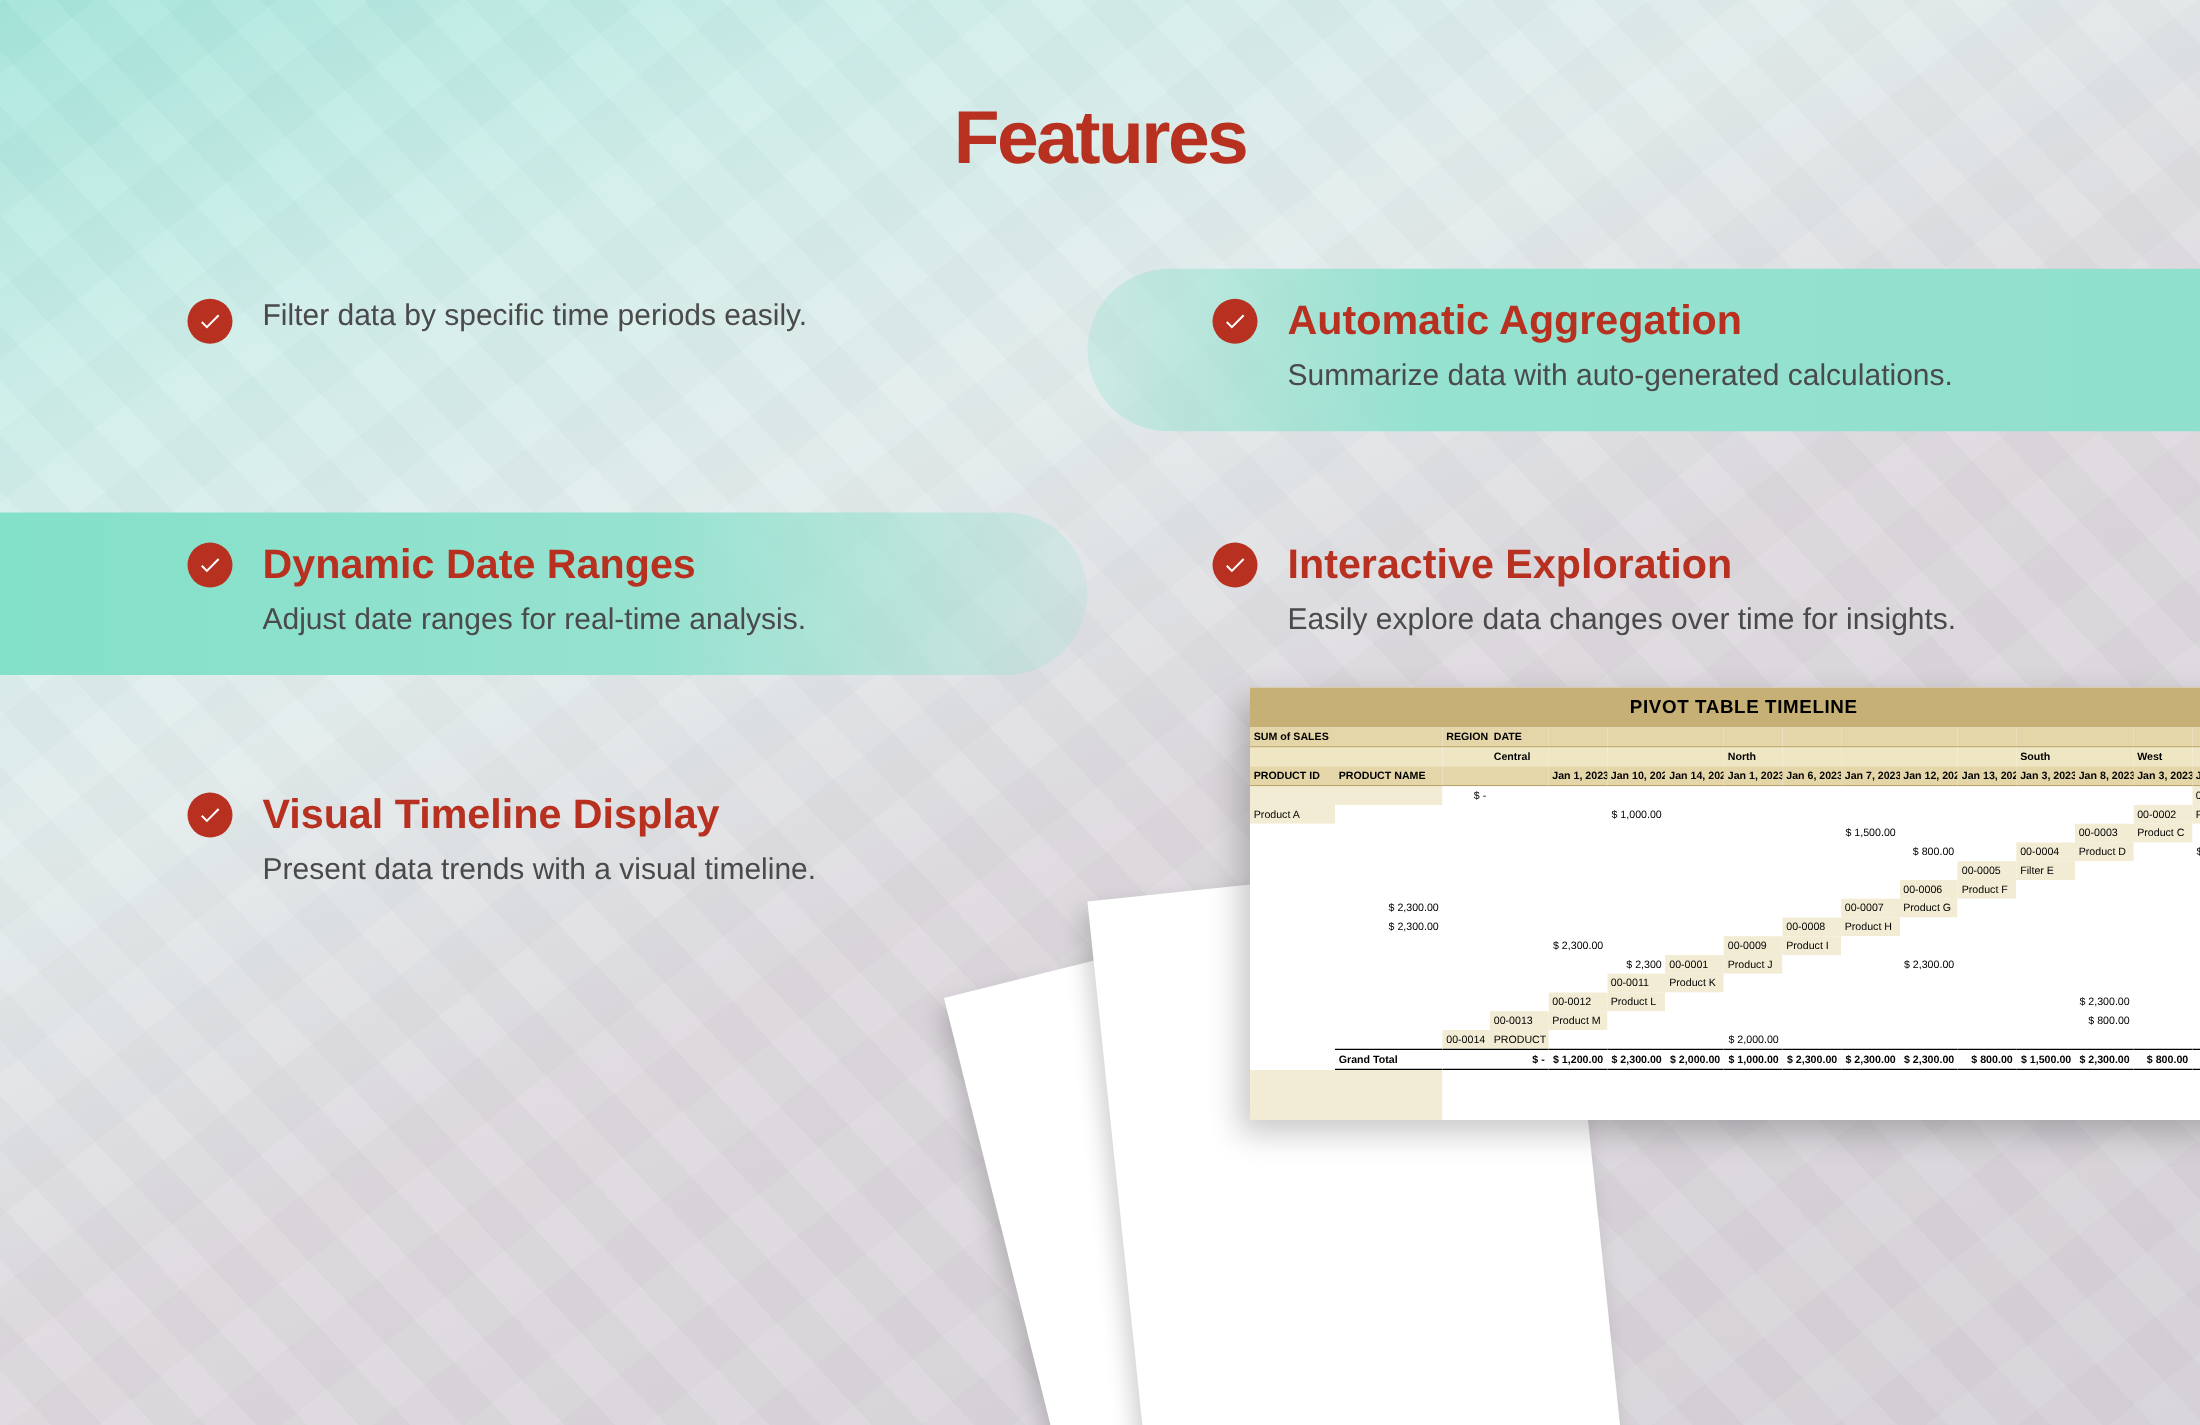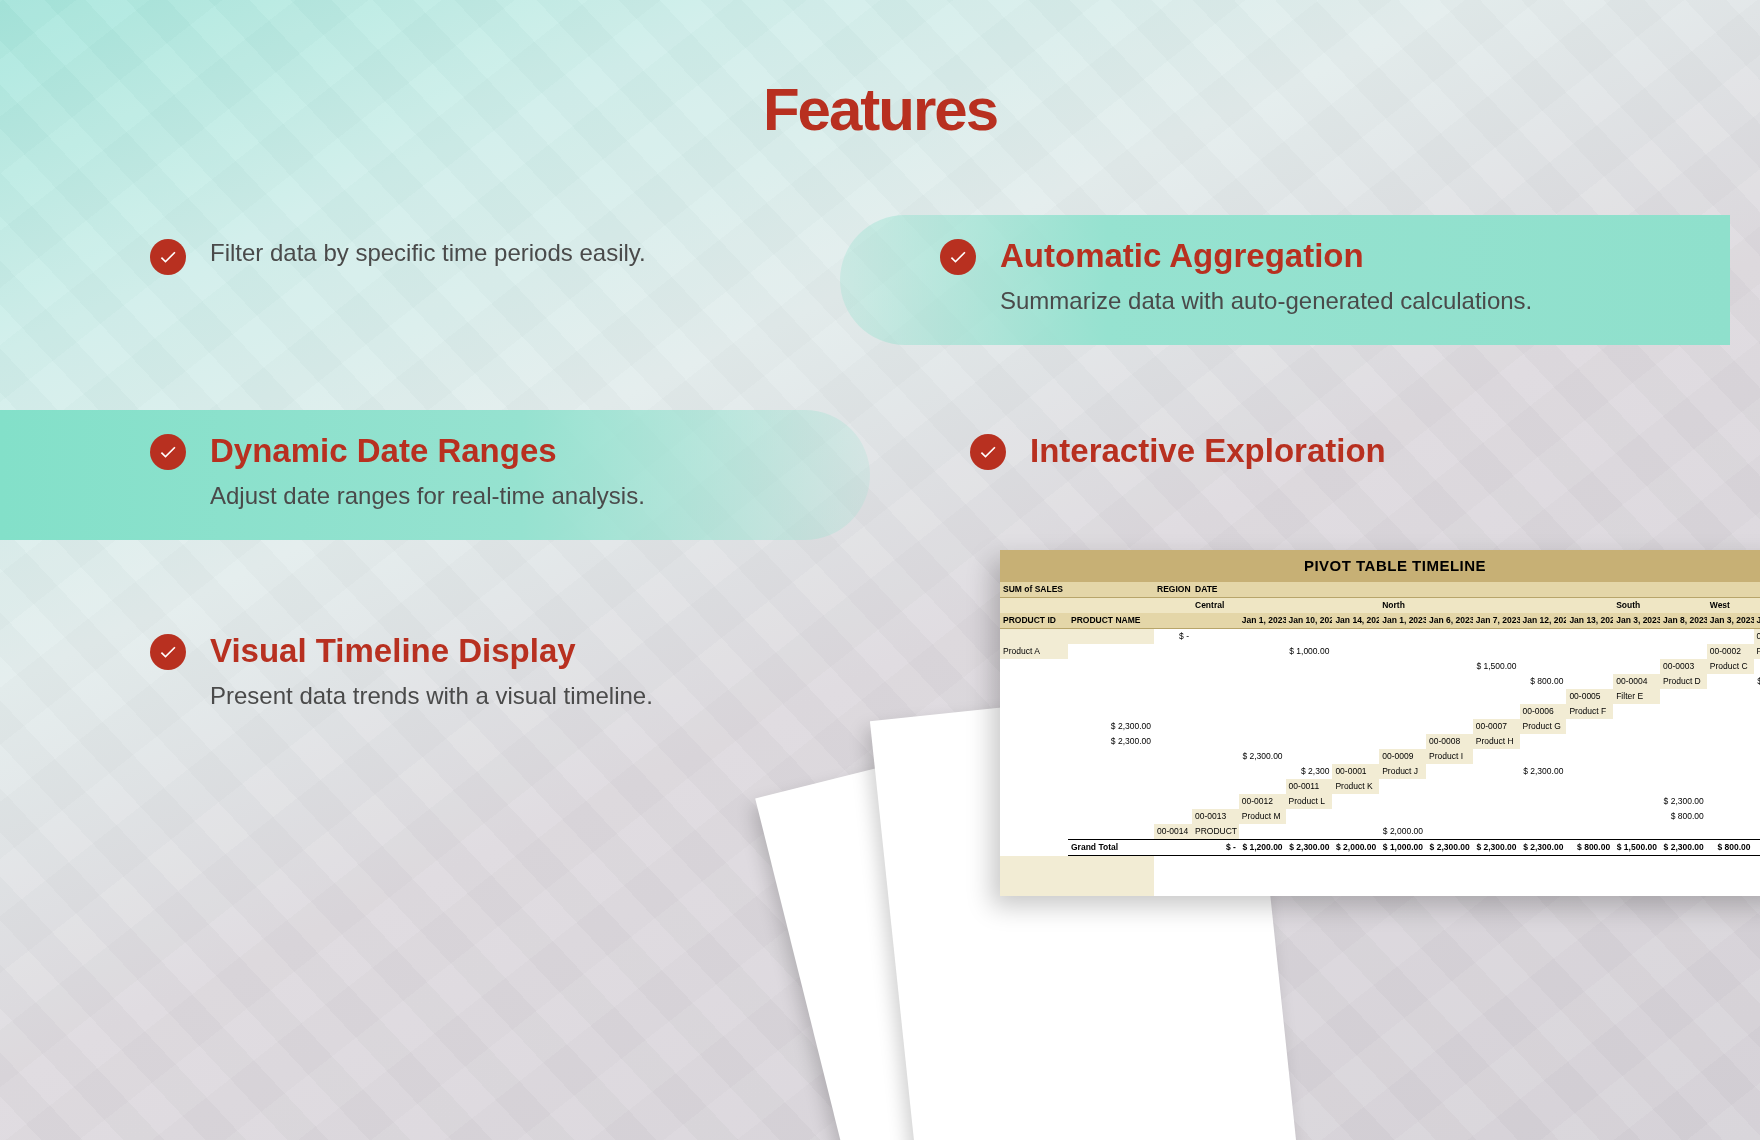--- a/index.html
+++ b/index.html
@@ -8,21 +8,21 @@
 .title{position:absolute;top:75px;left:0;width:100%;text-align:center;font-size:60px;font-weight:800;color:#b83020;letter-spacing:-2px;font-family:"Arial Black","Segoe UI",sans-serif}
 .features{position:absolute;top:215px;left:0;width:100%}
 .feature{position:absolute;padding:22px 45px 28px 150px}
 .feature.pill{background:linear-gradient(90deg,#83e0c9 0%,#96e2d0 60%,rgba(150,226,208,.2) 100%);border-radius:0 90px 90px 0}
 .feature.pill.right{border-radius:90px 0 0 90px;background:linear-gradient(90deg,rgba(150,226,208,.3) 0%,#96e2d0 30%,#8fe0cc 100%)}
 .check{position:absolute;left:150px;top:24px;width:36px;height:36px;border-radius:50%;background:#b83020;display:flex;align-items:center;justify-content:center}
 .check svg{width:20px;height:20px;fill:#fff}
 .ftitle{font-size:33px;font-weight:700;color:#b83020;margin-left:60px;margin-bottom:10px}
 .fdesc{font-size:24px;color:#4a4a4a;margin-left:60px;line-height:1.35}
 #f0{top:0;left:0;width:870px}
-#f1{top:0;left:840px;width:890px;padding-left:100px}
+#f1{top:0;left:870px;width:890px;padding-left:100px}
 #f1 .check{left:100px}
 #f2{top:195px;left:0;width:870px}
 #f3{top:195px;left:870px;width:890px;padding-left:100px}
 #f3 .check{left:100px}
 #f4{top:395px;left:0;width:870px;background:transparent}
 .sheet-stack{position:absolute;right:-30px;bottom:-50px;width:875px;height:640px}
 .blank-sheet{position:absolute;width:380px;height:500px;background:#fff;box-shadow:-6px 8px 18px rgba(0,0,0,.18)}
 .bs1{left:-105px;top:195px;transform:rotate(-14deg)}
 .bs2{left:-20px;top:150px;transform:rotate(-6deg)}
 .pivot{position:absolute;right:0;top:0;width:790px;background:#fff;box-shadow:-8px 10px 24px rgba(0,0,0,.22);font-size:9.5px;line-height:1.3}
@@ -70,20 +70,21 @@
     <div class="ftitle">Dynamic Date Ranges</div>
     <div class="fdesc">Adjust date ranges for real-time analysis.</div>
   </div>
   <div id="f3" class="feature">
     <div class="check">
         <svg viewBox="0 0 24 24">
           <path d="M9 16.2l-4.2-4.2L3.4 13.4 9 19 21 7l-1.4-1.4z"></path>
         </svg>
       </div>
     <div class="ftitle">Interactive Exploration</div>
+    <div class="fdesc">Easily explore data changes over time for insights.</div>
   </div>
   <div id="f4" class="feature">
     <div class="check">
         <svg viewBox="0 0 24 24">
           <path d="M9 16.2l-4.2-4.2L3.4 13.4 9 19 21 7l-1.4-1.4z"></path>
         </svg>
       </div>
     <div class="ftitle">Visual Timeline Display</div>
     <div class="fdesc">Present data trends with a visual timeline.</div>
   </div>

